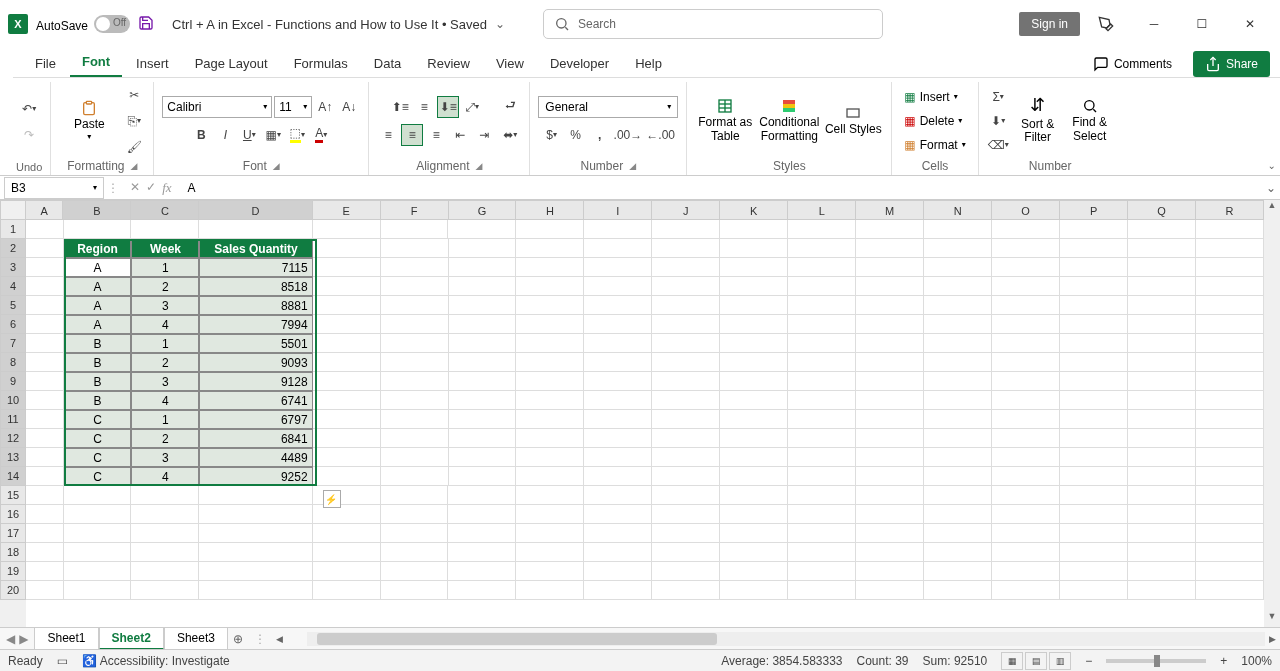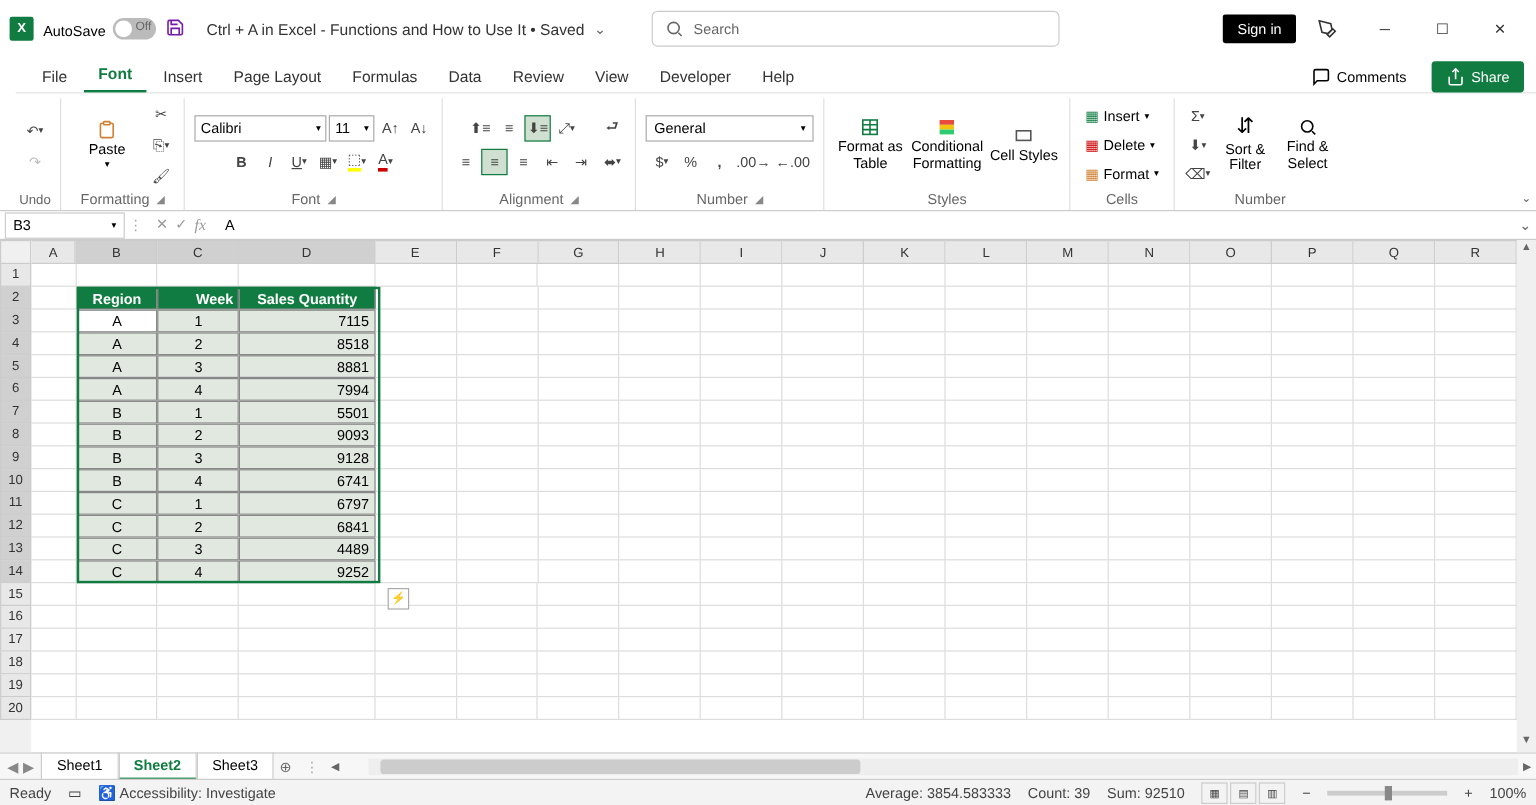--- a/index.html
+++ b/index.html
@@ -9,21 +9,21 @@
 .titlebar { height: 48px; display: flex; align-items: center; padding: 0 8px; gap: 8px; }
 .app-icon { width: 20px; height: 20px; background: #107c41; color: #fff; display: flex; align-items: center; justify-content: center; font-weight: bold; font-size: 11px; border-radius: 2px; }
 .autosave { display: flex; align-items: flex-end; gap: 6px; font-size: 12px; }
 .toggle { width: 36px; height: 18px; background: #bbb; border-radius: 9px; position: relative; }
 .toggle::after { content: ""; position: absolute; width: 14px; height: 14px; background: #fff; border-radius: 50%; top: 2px; left: 2px; }
 .toggle-label { font-size: 10px; color: #666; position: absolute; right: 4px; top: 2px; }
 .save-ic { width: 18px; height: 18px; color: #7719aa; }
 .doc-title { font-size: 13px; color: #333; margin-left: 8px; }
 .search-box { flex: 0 0 340px; height: 30px; margin-left: 30px; background: #fff; border: 1px solid #ccc; border-radius: 5px; display: flex; align-items: center; padding: 0 10px; gap: 8px; color: #666; }
 .titlebar-right { margin-left: auto; display: flex; align-items: center; gap: 4px; }
-.signin-btn { background: #000000; color: #fff; padding: 5px 12px; font-size: 12px; border-radius: 2px; }
+.signin-btn { background: #737373; color: #fff; padding: 5px 12px; font-size: 12px; border-radius: 2px; }
 .win-btn { width: 44px; height: 30px; display: flex; align-items: center; justify-content: center; color: #333; }
 
 
 .ribbon-tabs { height: 30px; display: flex; align-items: flex-end; padding: 0 10px; border-bottom: 1px solid #ddd; gap: 2px; margin-left: 13px; }
 .rtab { padding: 6px 12px; font-size: 13px; color: #333; }
 .rtab.active { border-bottom: 2px solid #107c41; color: #107c41; font-weight: 600; }
 .ribbon-tabs-right { margin-left: auto; display: flex; gap: 10px; align-items: center; }
 .comments-btn { display: flex; align-items: center; gap: 5px; padding: 4px 10px; border: 1px solid transparent; }
 .share-btn { background: #107c41; color: #fff; padding: 5px 12px; display: flex; align-items: center; gap: 5px; border-radius: 3px; }
 
@@ -453,21 +453,21 @@
           <div class="cell" style="width: 69px;"></div>
           <div class="cell" style="width: 69px;"></div>
           <div class="cell" style="width: 69px;"></div>
           <div class="cell" style="width: 69px;"></div>
           <div class="cell" style="width: 69px;"></div>
           <div class="cell" style="width: 69px;"></div>
         </div>
         <div class="row">
           <div class="cell" style="width: 38px;"></div>
           <div class="cell thdr" style="width: 69px;">Region</div>
-          <div class="cell thdr" style="width: 69px; text-align: right;">Week</div>
+          <div class="cell thdr" style="width: 69px;">Week</div>
           <div class="cell thdr" style="width: 115px;">Sales Quantity</div>
           <div class="cell" style="width: 69px;"></div>
           <div class="cell" style="width: 69px;"></div>
           <div class="cell" style="width: 69px;"></div>
           <div class="cell" style="width: 69px;"></div>
           <div class="cell" style="width: 69px;"></div>
           <div class="cell" style="width: 69px;"></div>
           <div class="cell" style="width: 69px;"></div>
           <div class="cell" style="width: 69px;"></div>
           <div class="cell" style="width: 69px;"></div>

